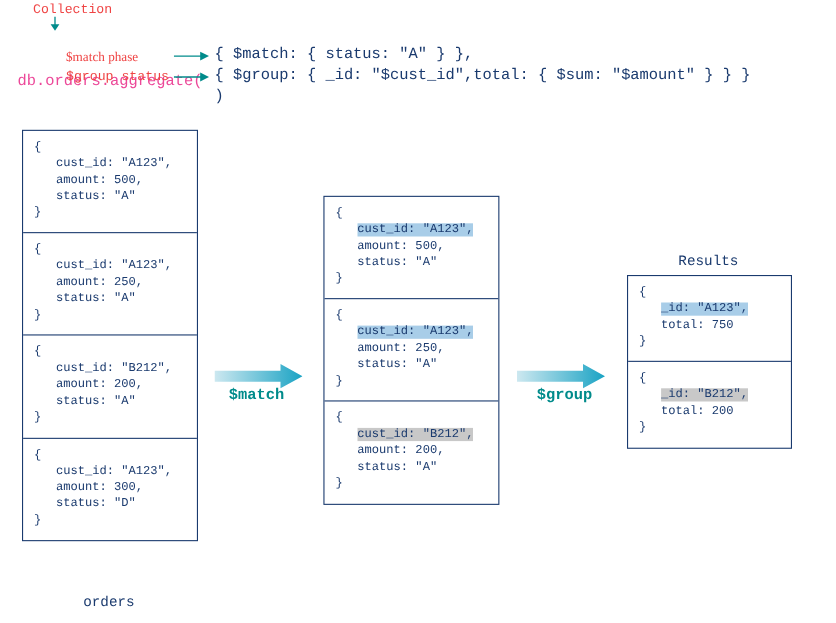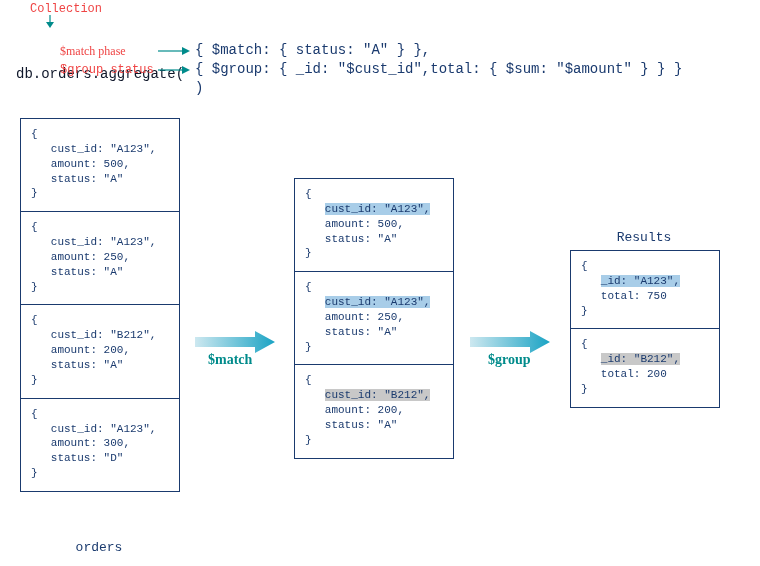--- a/index.html
+++ b/index.html
@@ -20,21 +20,21 @@
     font-size: 12px;
   }
   .code-block {
     position: absolute;
     left: 16px;
     top: 22px;
     font-size: 14px;
     line-height: 1.5;
     white-space: pre;
   }
-  .code-block .navy { color: #0f172a; }
+  .code-block .navy { color: #ec4899; }
   .box-col {
     position: absolute;
     border: 1px solid #1a3a6e;
   }
   .doc {
     border-bottom: 1px solid #1a3a6e;
     padding: 8px 10px 10px 10px;
     font-size: 11px;
     line-height: 1.35;
     white-space: pre;
@@ -52,21 +52,20 @@
   .hl-gray { background: #c8c8c8; }
   .big-arrow {
     position: absolute;
   }
   .big-arrow svg { display: block; }
   .big-arrow-label {
     position: absolute;
     color: #008b8b;
     font-size: 14px;
     font-weight: bold;
-    font-family: Liberation Serif, serif;
   }
   .annot-arrow {
     position: absolute;
   }
 </style>
 </head>
 <body>
 
 <div class="label-annot" style="left:30px; top:2px;">Collection</div>
 <div class="annot-arrow" style="left:42px; top:15px;">

